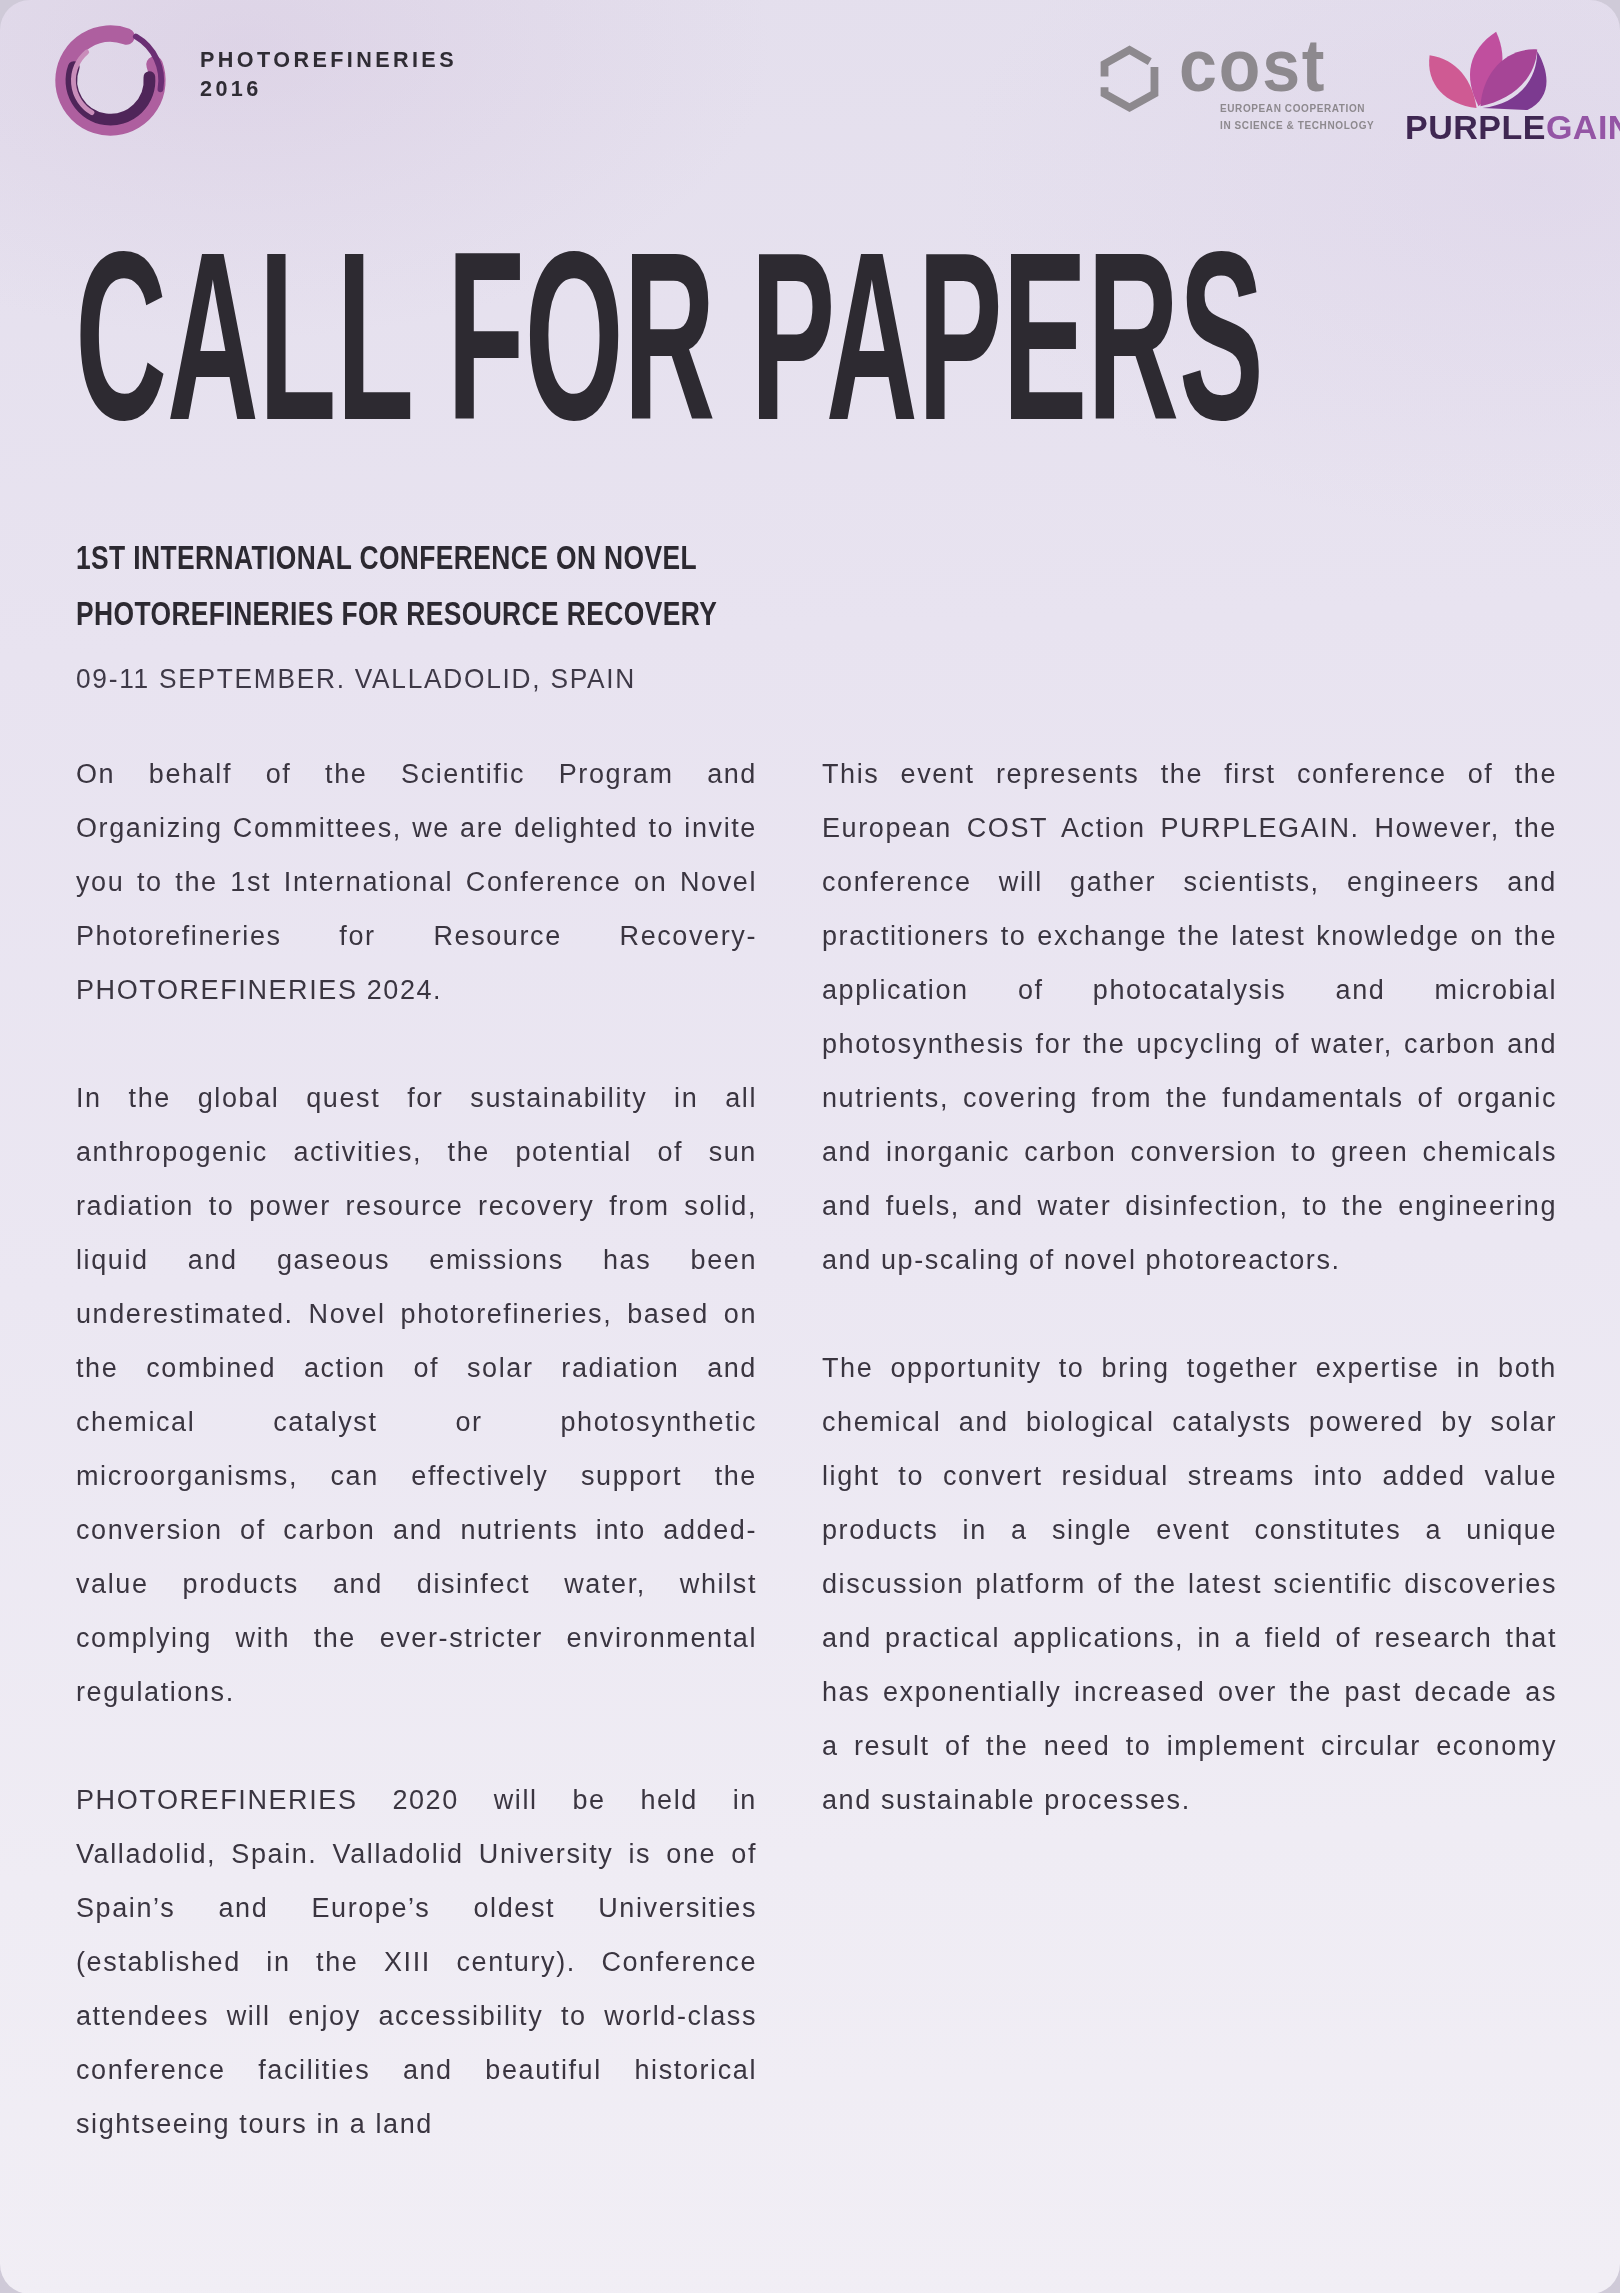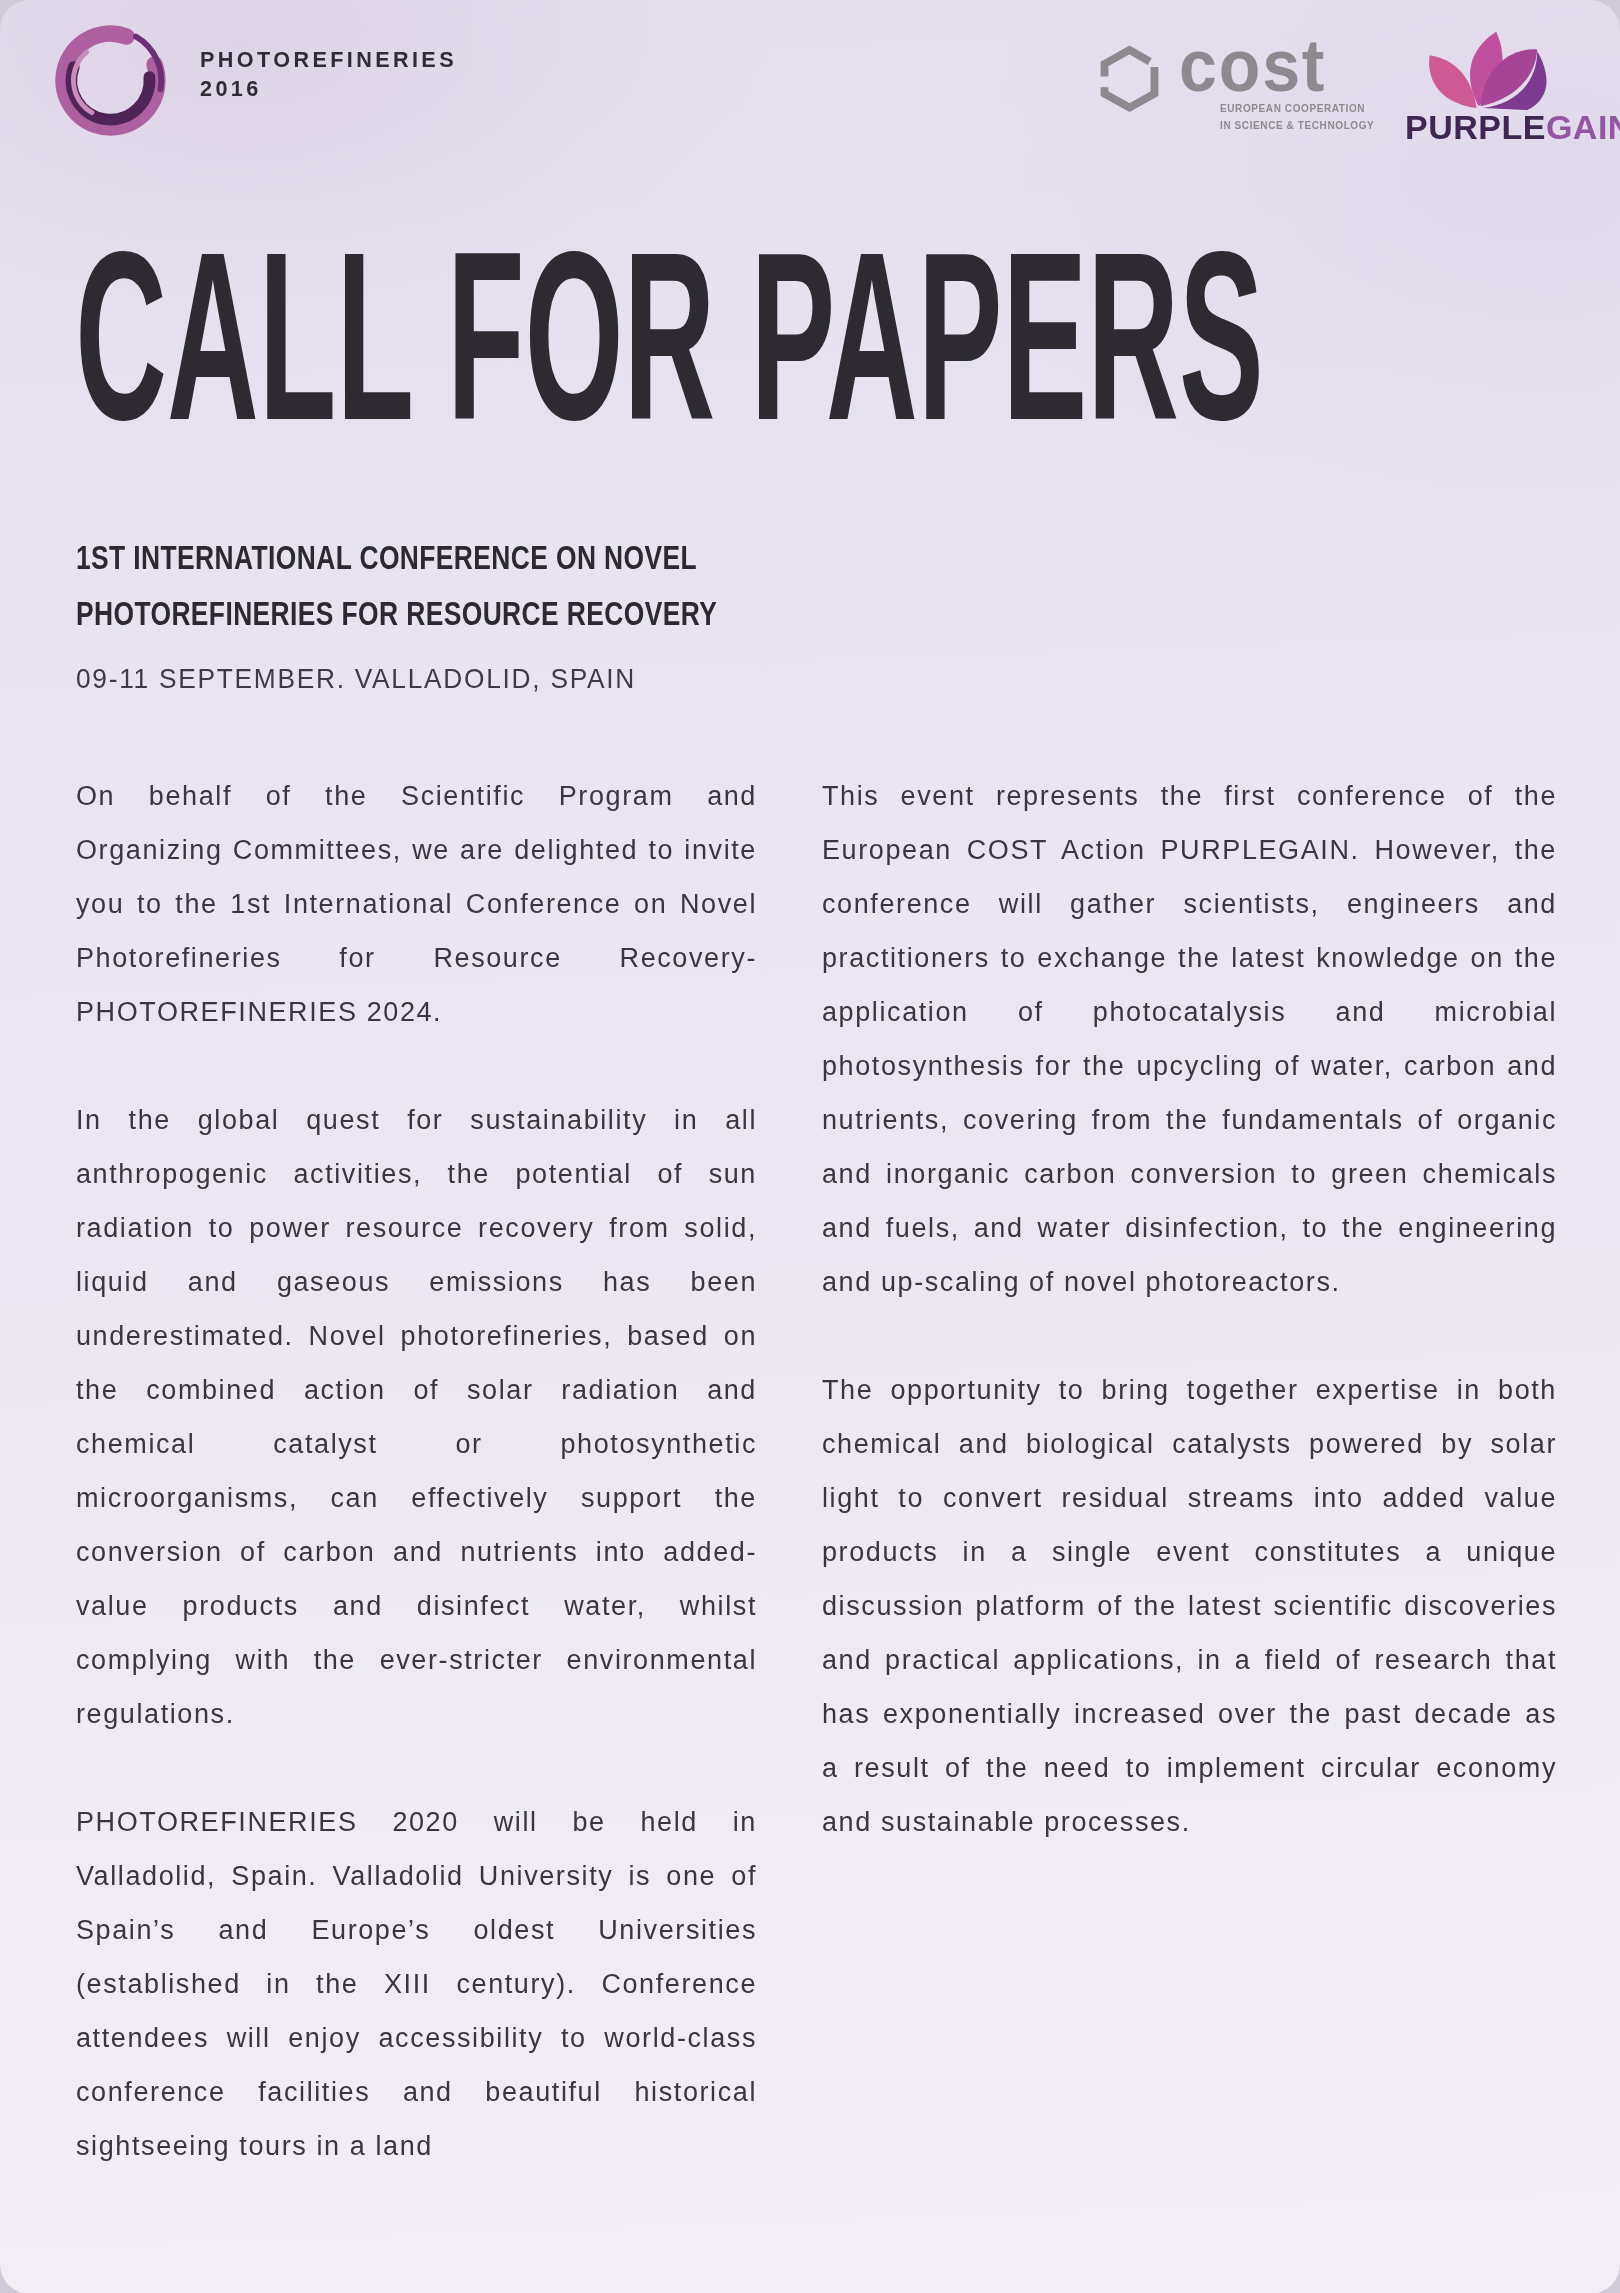--- a/index.html
+++ b/index.html
@@ -59,21 +59,21 @@
   }
   .date-line{
     position:absolute;left:76px;top:663px;
     font-size:27.4px;font-weight:400;color:#3e3947;
     letter-spacing:1.8px;white-space:nowrap;
     transform:scaleX(.96);transform-origin:left top;
   }
 
   
   .columns{
-    position:absolute;left:76px;top:769px;width:1481px;
+    position:absolute;left:76px;top:747px;width:1481px;
     display:grid;grid-template-columns:681px 735px;column-gap:65px;
   }
   .col p{
     margin:0 0 54px 0;
     font-size:27px;line-height:54px;
     letter-spacing:1.6px;
     text-align:justify;
     color:#3a3540;
   }
   .col p:last-child{margin-bottom:0;}

